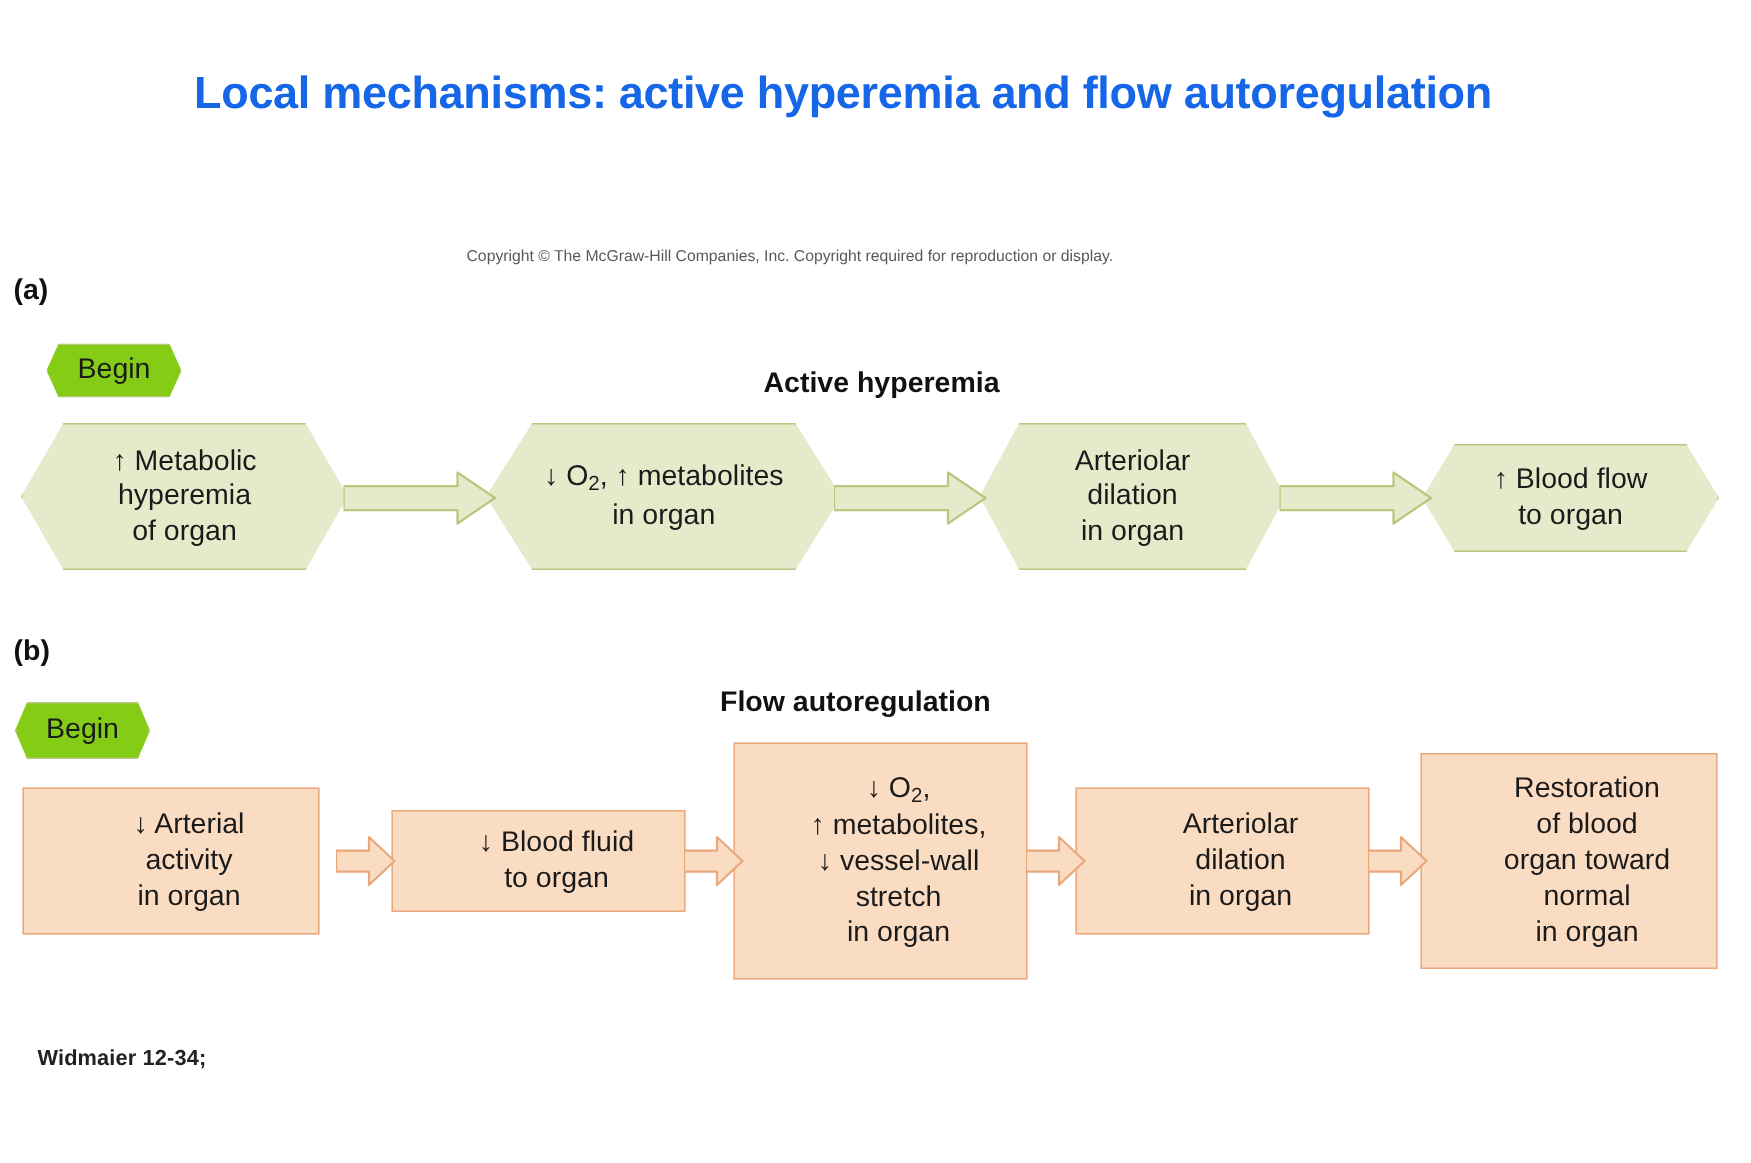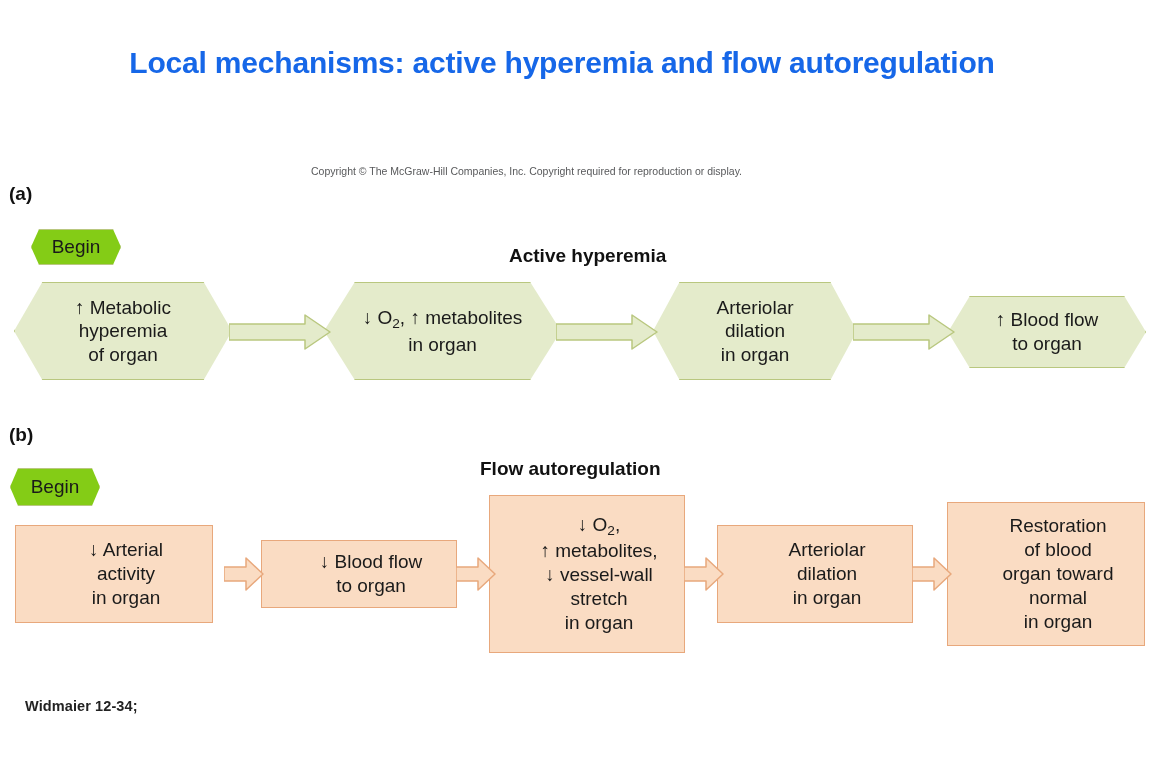--- a/index.html
+++ b/index.html
@@ -216,21 +216,21 @@
 <div id="box-b-1" class="flow-box">
   <div>
     <div>↓ Arterial</div>
     <div>activity</div>
     <div>in organ</div>
   </div>
 </div>
 
 <div id="box-b-2" class="flow-box">
   <div>
-    <div>↓ Blood flow</div>
+    <div>↓ Blood fluid</div>
     <div>to organ</div>
   </div>
 </div>
 
 <div id="box-b-3" class="flow-box">
   <div>
     <div class="nw">↓ O<span class="sub">2</span>,</div>
     <div>↑ metabolites,</div>
     <div>↓ vessel-wall</div>
     <div>stretch</div>

